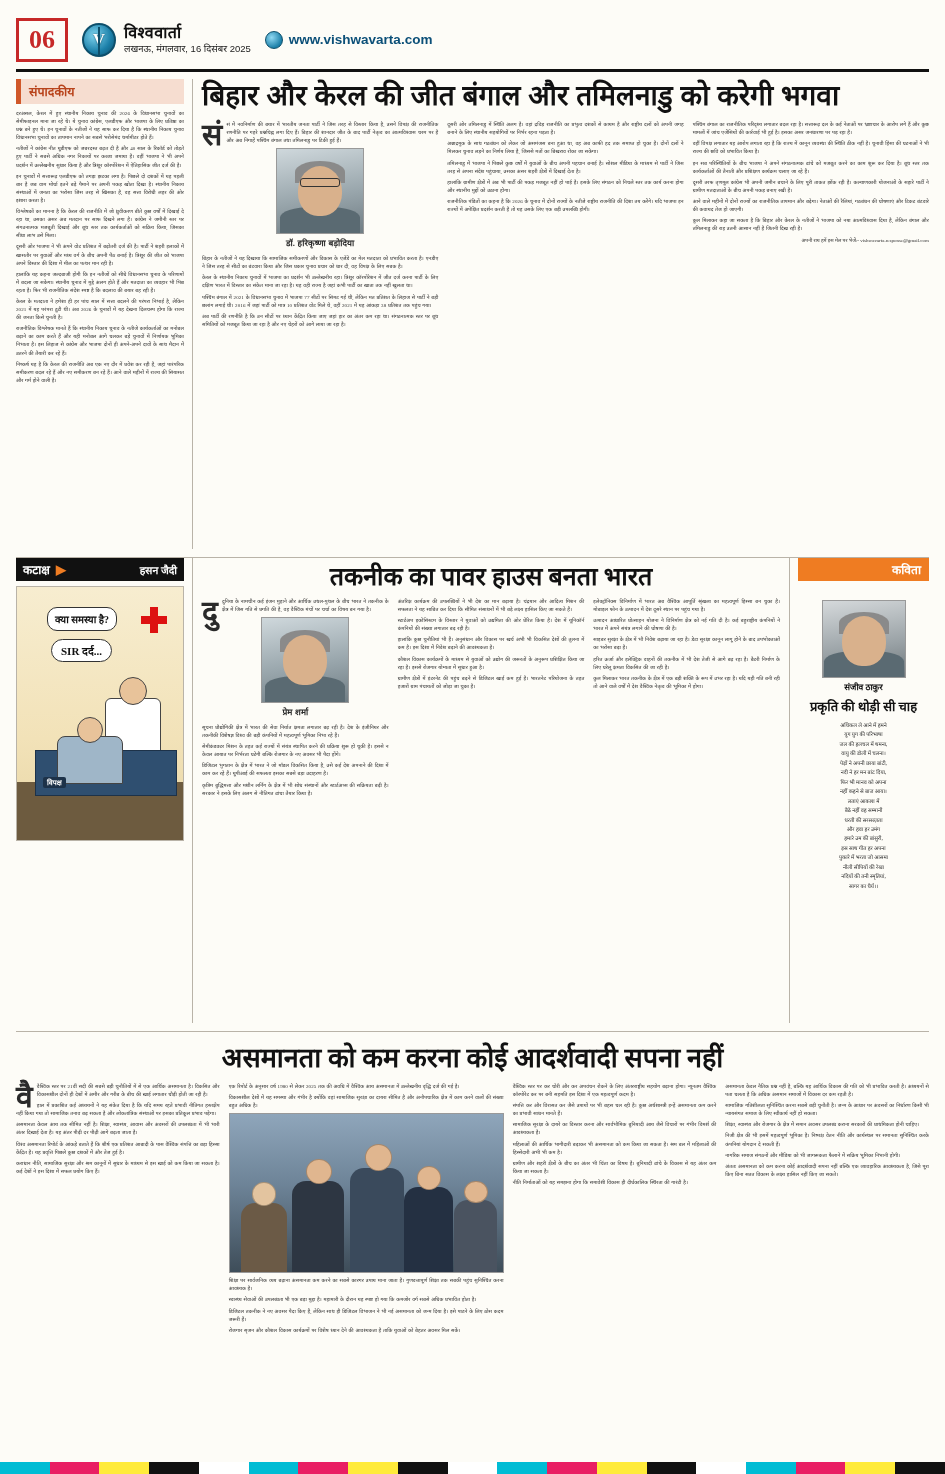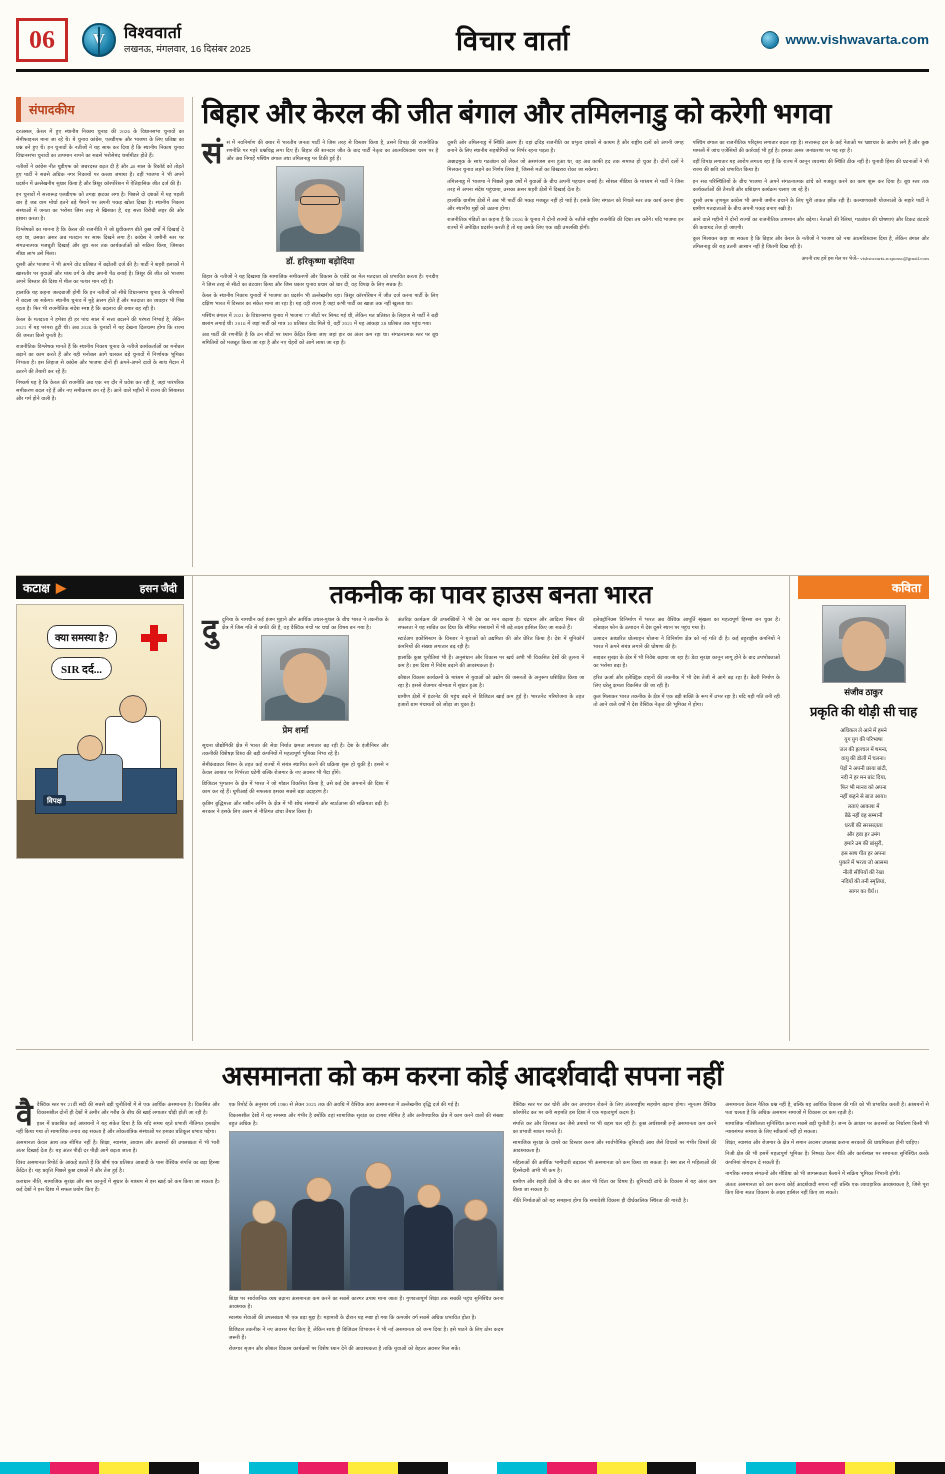--- a/index.html
+++ b/index.html
@@ -51,34 +51,34 @@
   .body-text {
     font-size:5.0px; line-height:1.62; text-align:justify; color:#2a2a2a;
     font-family:"Liberation Serif", serif; letter-spacing:0.1px;
     word-spacing:0.3px;
   }
   .body-text p { margin:0 0 3px 0; }
   .rule-v { border-left:1px solid #b9b3a8; }
   .rule-h { border-top:1px solid #b9b3a8; }
 
   
-  .top { display:flex; margin-top:25px; height:470px; }
+  .top { display:flex; margin-top:7px; height:470px; }
   .col-edit { width:176px; padding-right:8px; }
   .edit-badge {
     background:#f6ddd0; border-left:5px solid #d0582a; color:#b8431b;
     font-weight:bold; font-size:12.5px; padding:4px 8px; font-family:"Liberation Serif",serif;
     margin-bottom:6px;
   }
   .edit-head {
     font-size:13.5px; font-weight:bold; font-family:"Liberation Serif",serif;
     line-height:1.3; margin-bottom:5px;
   }
   .col-main { flex:1; padding-left:9px; }
   .lead-head {
-    font-size:28px; line-height:1.22; font-weight:bold; font-family:Liberation Serif, serif;
+    font-size:28px; line-height:1.22; font-weight:bold; font-family:Liberation Sans, sans-serif;
     margin-bottom:8px;
   }
   .lead-cols { display:flex; gap:9px; }
   .lead-col { width:0; flex:1 1 0; }
   .dropcap {
     float:left; font-size:30px; line-height:0.82; font-weight:bold; padding:2px 4px 0 0;
     font-family:"Liberation Serif", serif;
   }
   .author-box { text-align:center; margin:2px 0 4px 0; }
   .author-photo {
@@ -152,21 +152,21 @@
   .col-tech { flex:1; padding:0 9px; }
   .tech-head {
     font-size:25px; font-weight:bold; font-family:"Liberation Serif",serif; text-align:center; margin-bottom:6px;
   }
   .tech-cols { display:flex; gap:9px; }
   .tech-col { width:0; flex:1 1 0; }
 
   .col-kavita { width:140px; padding-left:8px; }
   .kavita-badge {
     background:#ef7c22; color:#fff; font-weight:bold; font-size:12px; padding:3px 8px;
-    text-align:right; font-family:Liberation Serif, serif; margin-bottom:6px;
+    text-align:right; font-family:Liberation Serif, serif; margin-bottom:19px;
   }
   .poet-photo {
     width:84px;height:78px;margin:0 auto; border:1px solid #999; position:relative; overflow:hidden;
     background:linear-gradient(170deg,#d5d9db 0%, #9aa2a6 60%, #6f787c 100%);
   }
   .poet-name{ text-align:center; font-size:8.5px; font-weight:bold; font-family:"Liberation Serif",serif; margin-top:3px;}
   .poem-title{ text-align:center; font-size:13px; font-weight:bold; font-family:"Liberation Serif",serif; margin:5px 0 6px; }
   .poem { font-size:5.4px; line-height:1.75; text-align:center; font-family:"Liberation Serif",serif; color:#2a2a2a; }
 
   
@@ -206,21 +206,20 @@
     <div class="pageno">06</div>
     <div class="mast-logo">
       <div class="globe">
         <span class="vchar">V</span>
       </div>
       <div class="mast-name">
         <div class="hindi">विश्ववार्ता</div>
         <div class="sub">लखनऊ,  मंगलवार, 16 दिसंबर 2025</div>
       </div>
     </div>
-    <div class="mast-title">विचार वार्ता</div>
     <div class="website">
       <span class="wglobe"></span>
       <span>www.vishwavarta.com</span>
     </div>
   </div>
 
   <div class="top">
 
     <div class="col-edit">
       <div class="edit-badge">संपादकीय</div>

